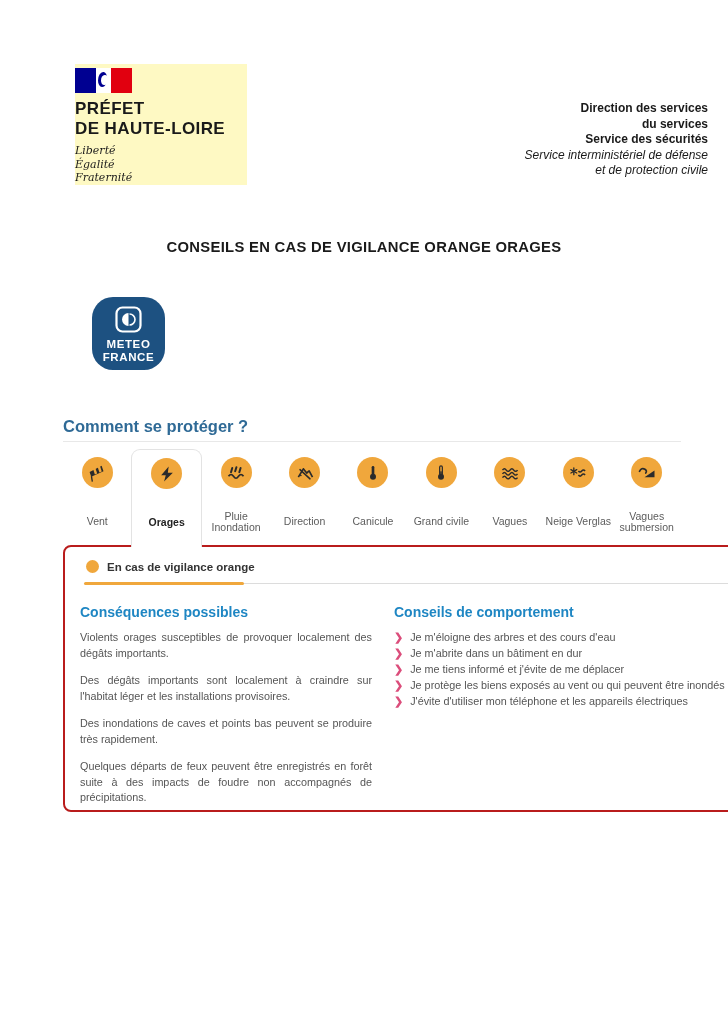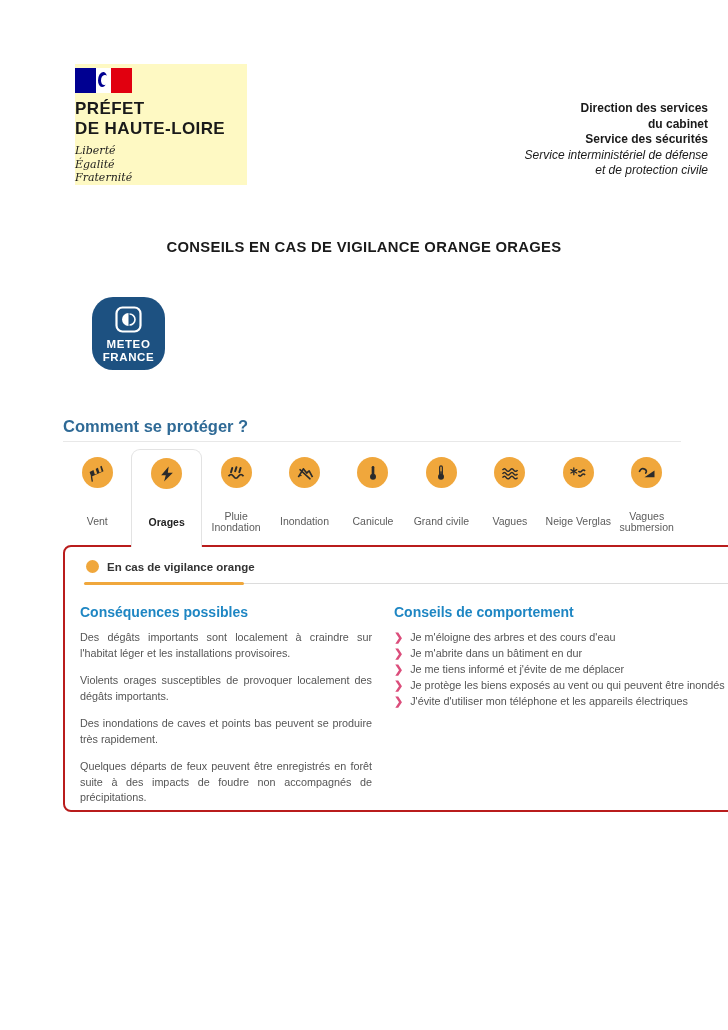--- a/index.html
+++ b/index.html
@@ -79,21 +79,21 @@
     </div>
     <div class="motto">
       <div>Liberté</div>
       <div>Égalité</div>
       <div>Fraternité</div>
     </div>
   </div>
 
   <div class="service-block">
     <div class="bold">Direction des services</div>
-    <div class="bold">du cabinet</div>
+    <div class="bold">du services</div>
     <div class="bold">Service des sécurités</div>
     <div class="ital">Service interministériel de défense</div>
     <div class="ital">et de protection civile</div>
   </div>
 
   <div class="doc-title">CONSEILS EN CAS DE VIGILANCE ORANGE ORAGES</div>
 
   <div class="mf-logo">
     <svg width="27" height="27" viewBox="0 0 27 27">
       <rect x="1.5" y="1.5" width="24" height="24" rx="6" fill="none" stroke="#ffffff" stroke-width="2.2"></rect>
@@ -143,21 +143,21 @@
       <div class="lbl">Pluie Inondation</div>
     </div>
     <div class="tab">
       <div class="circle">
         <svg width="20" height="20" viewBox="0 0 24 24">
           <path d="M4 17 L10 7 L14 12 L17 9.5 L21 17" class="dks" stroke-width="2" stroke-linejoin="round"></path>
           <line x1="6" y1="8" x2="18" y2="19" class="dks" stroke-width="1.8" stroke-linecap="round"></line>
           <circle cx="7" cy="15" r="1" class="dk"></circle>
         </svg>
       </div>
-      <div class="lbl">Inondation</div>
+      <div class="lbl">Direction</div>
     </div>
     <div class="tab">
       <div class="circle">
         <svg width="20" height="20" viewBox="0 0 24 24">
           <rect x="10.4" y="3.5" width="3.2" height="11" rx="1.6" class="dk"></rect>
           <circle cx="12" cy="16.5" r="3.6" class="dk"></circle>
         </svg>
       </div>
       <div class="lbl">Canicule</div>
     </div>
@@ -212,22 +212,22 @@
       <div class="status-label">En cas de vigilance orange</div>
     </div>
     <div class="rule-row">
       <div class="rule-orange"></div>
       <div class="rule-gray"></div>
     </div>
 
     <div class="cols">
       <div class="col-left">
         <div class="section-h">Conséquences possibles</div>
+        <p>Violents orages susceptibles de provoquer localement des dégâts importants.</p>
         <p>Des dégâts importants sont localement à craindre sur l'habitat léger et les installations provisoires.</p>
-        <p>Violents orages susceptibles de provoquer localement des dégâts importants.</p>
         <p>Des inondations de caves et points bas peuvent se produire très rapidement.</p>
         <p>Quelques départs de feux peuvent être enregistrés en forêt suite à des impacts de foudre non accompagnés de précipitations.</p>
       </div>
       <div class="col-right">
         <div class="section-h">Conseils de comportement</div>
         <ul class="advice-list">
           <li>
               <span class="chev">❯</span>
               <span class="advice-text">Je m'éloigne des arbres et des cours d'eau</span>
             </li>

